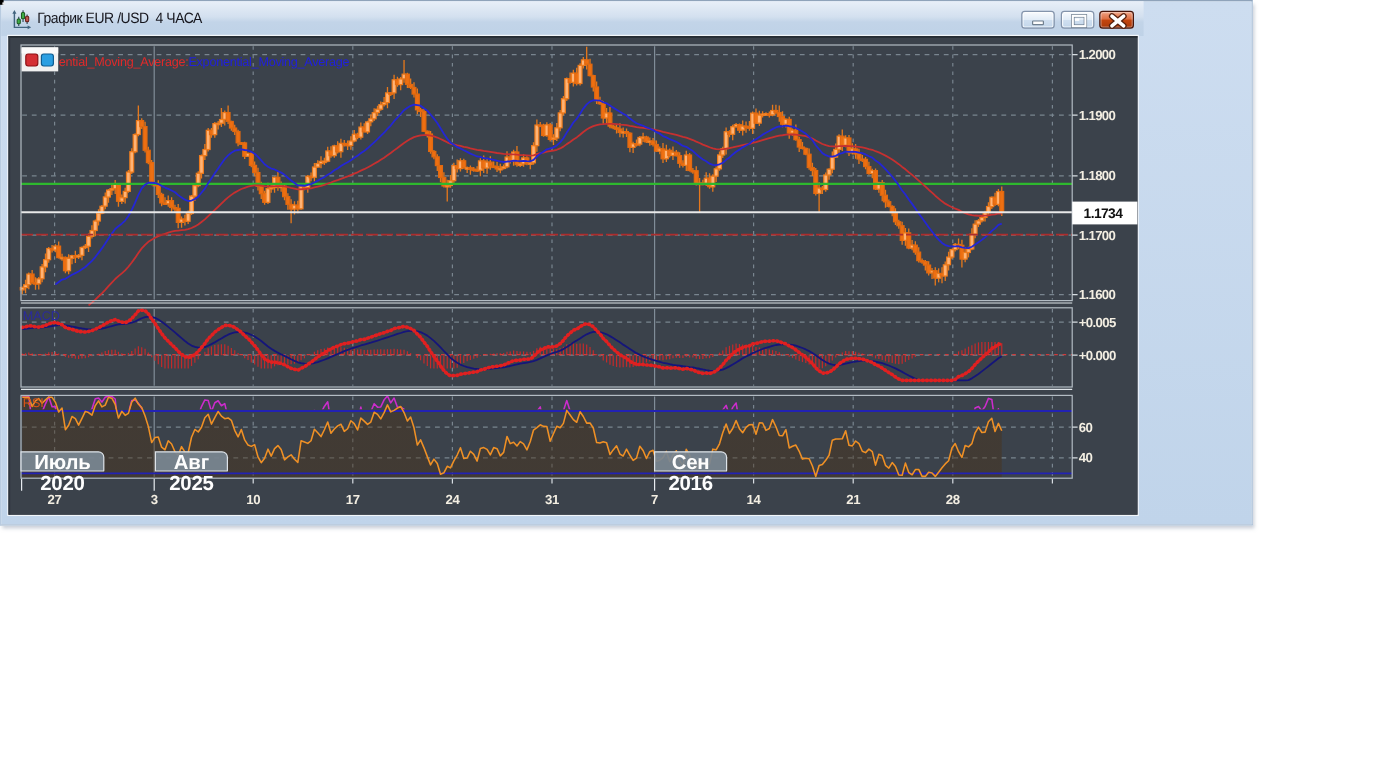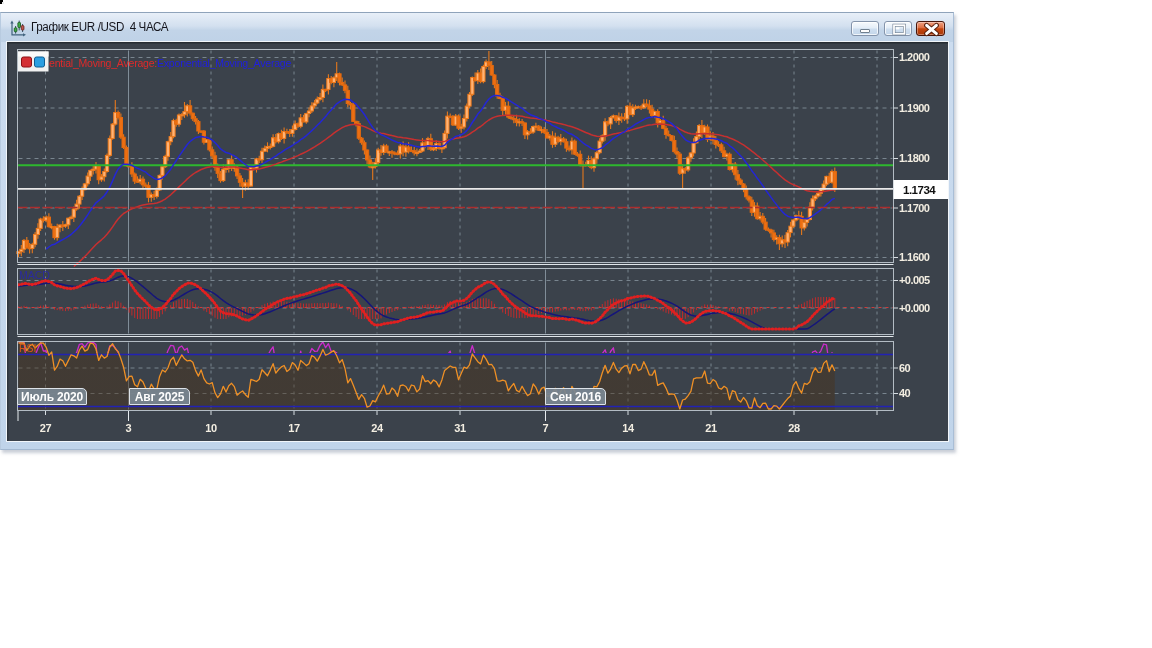--- a/index.html
+++ b/index.html
@@ -1,38 +1,38 @@
 <!DOCTYPE html>
 <html><head><meta charset="utf-8"><style>
 html,body{margin:0;padding:0;background:#fff;width:1152px;height:648px;overflow:hidden;
 font-family:"Liberation Sans",sans-serif;}
 *{box-sizing:border-box}
-#win{position:absolute;left:0;top:0;width:954px;height:438px;
+#win{position:absolute;left:0;top:0;width:1044px;height:438px;
 background:linear-gradient(#cdddf0,#c0d4ea);
 border-top:1px solid #8fa3ba;border-left:1px solid #b8cbE0;border-right:1px solid #a9bed6;border-bottom:1px solid #a3b8d0;
-box-shadow:2px 3px 3px rgba(150,160,178,.5);margin-top:12px;}
+box-shadow:2px 3px 3px rgba(150,160,178,.5);}
 #title{position:absolute;left:0px;top:0px;width:952px;height:29px;
 background:linear-gradient(#e8eff8 0%,#d3e0ef 45%,#c2d4e8 60%,#bfd2e7 100%);}
 #title .t{position:absolute;left:30px;top:7px;font-size:12.5px;color:#15151c;letter-spacing:-0.4px;white-space:pre;transform:scaleX(.93);transform-origin:0 0}
 .btn{position:absolute;top:8px;height:15px;border-radius:3px;}
 #bmin,#bmax{width:28px;border:1px solid #8494ab;
 background:linear-gradient(#f7fafd 0%,#e3edf7 48%,#cfdff0 52%,#c3d6ea 100%);
 box-shadow:inset 0 0 0 1px rgba(255,255,255,.75);}
 #bmin{left:850px}#bmax{left:883px}
 #bclose{left:915px;width:29px;border:1px solid #47150a;
 background:linear-gradient(#efa183 0%,#dd6f43 45%,#c4450f 52%,#aa3a0a 100%);
 box-shadow:inset 0 0 0 1px rgba(255,255,255,.35);}
 #bmin i{position:absolute;left:8px;top:7px;width:10px;height:4px;background:#fdfdfd;border:1px solid #70808f;border-radius:1px}
 #client{position:absolute;left:6px;top:29px;width:941px;height:399px;background:#3b424b;}
 #cedge{position:absolute;left:5px;top:28px;width:943px;height:401px;background:#f2f6fa;}
 #corner{position:absolute;left:0;top:0;width:3px;height:4px;background:#000}
 #corner i{position:absolute;left:2px;top:2px;width:2px;height:2px;background:#e8e8e8}
 .dbtn{position:absolute;height:17px;border:1px solid #dde3e9;border-radius:0 5px 1px 0;
 background:rgba(122,134,146,0.93);
-font-size:12px;font-weight:bold;color:#fdfdfd;text-align:center;line-height:17px;letter-spacing:-0.2px}
+font-size:17px;font-weight:bold;color:#fdfdfd;text-align:center;line-height:17px;letter-spacing:-0.2px}
 </style></head><body>
 <div id="win">
  <div id="title">
       <svg width="20" height="20" viewBox="0 0 20 20" style="position:absolute;left:7px;top:6px">
         <path d="M4 3.2 V15.8 H16" stroke="#41637e" stroke-width="1.2" fill="none"></path>
         <path d="M2.3 4.4 L4 1.4 L5.7 4.4 Z" fill="#41637e"></path>
         <path d="M15 14.2 L18 15.8 L15 17.4 Z" fill="#41637e"></path>
         <line x1="7.6" y1="7" x2="7.6" y2="14.6" stroke="#35515f" stroke-width="1"></line>
         <rect x="6.3" y="8.8" width="2.6" height="4" rx="0.8" fill="#3fae47" stroke="#1e5c22" stroke-width="0.9"></rect>
         <line x1="11.2" y1="1.6" x2="11.2" y2="11.4" stroke="#35515f" stroke-width="1"></line>

